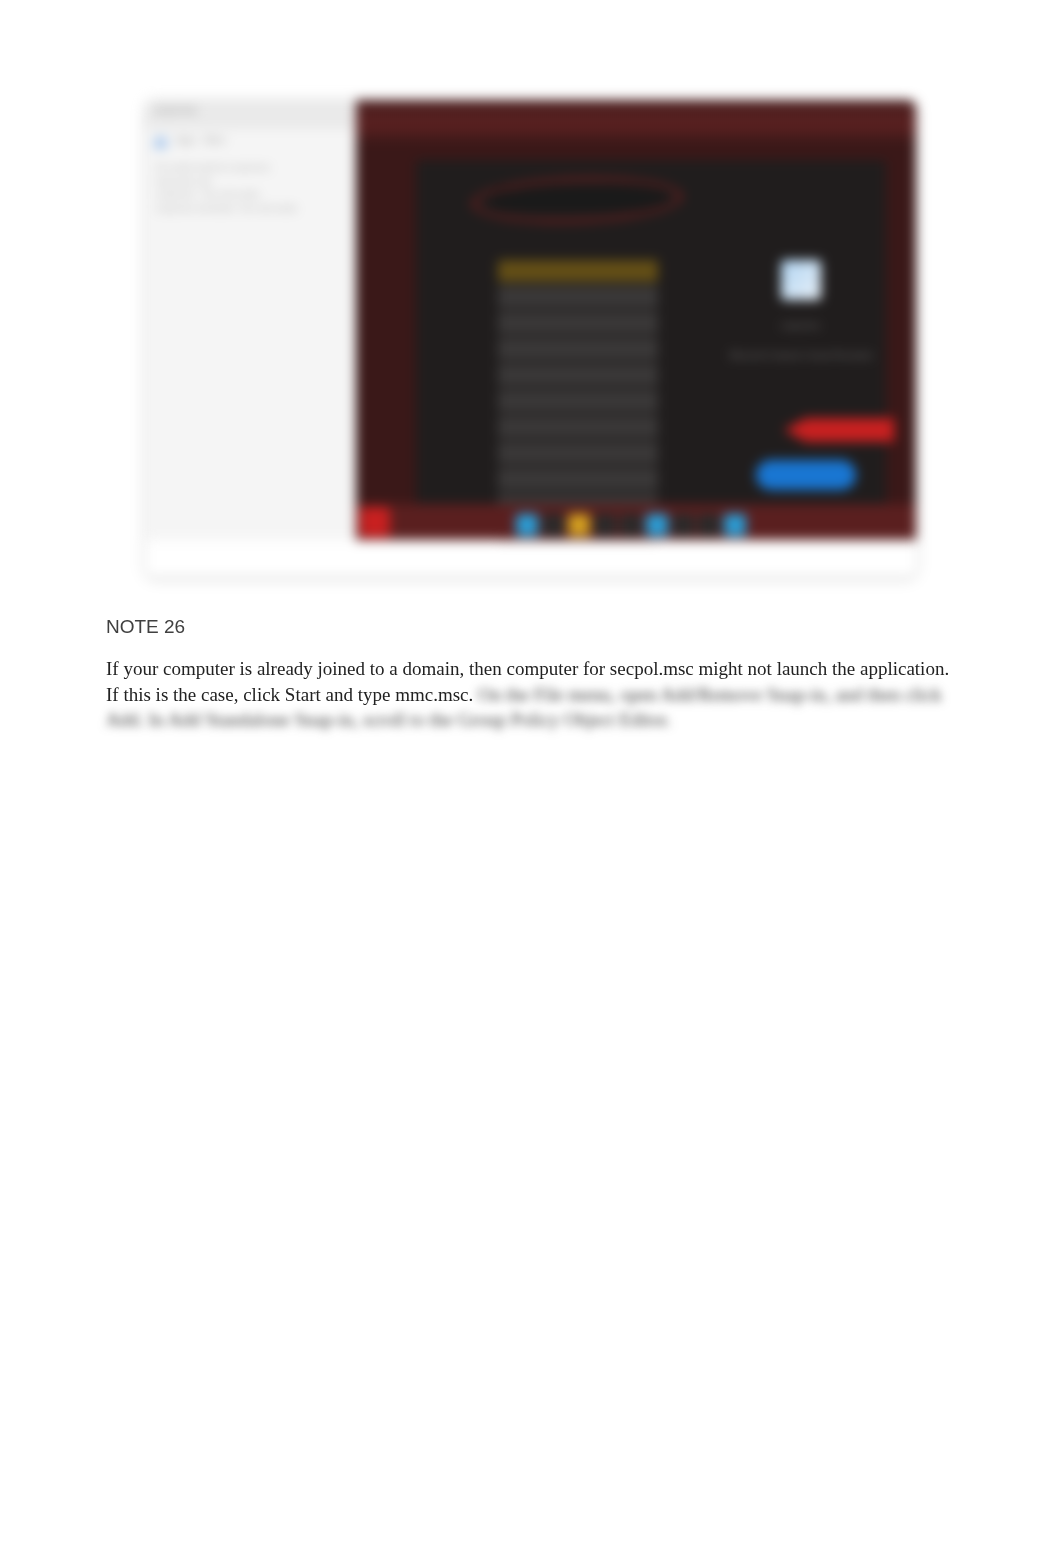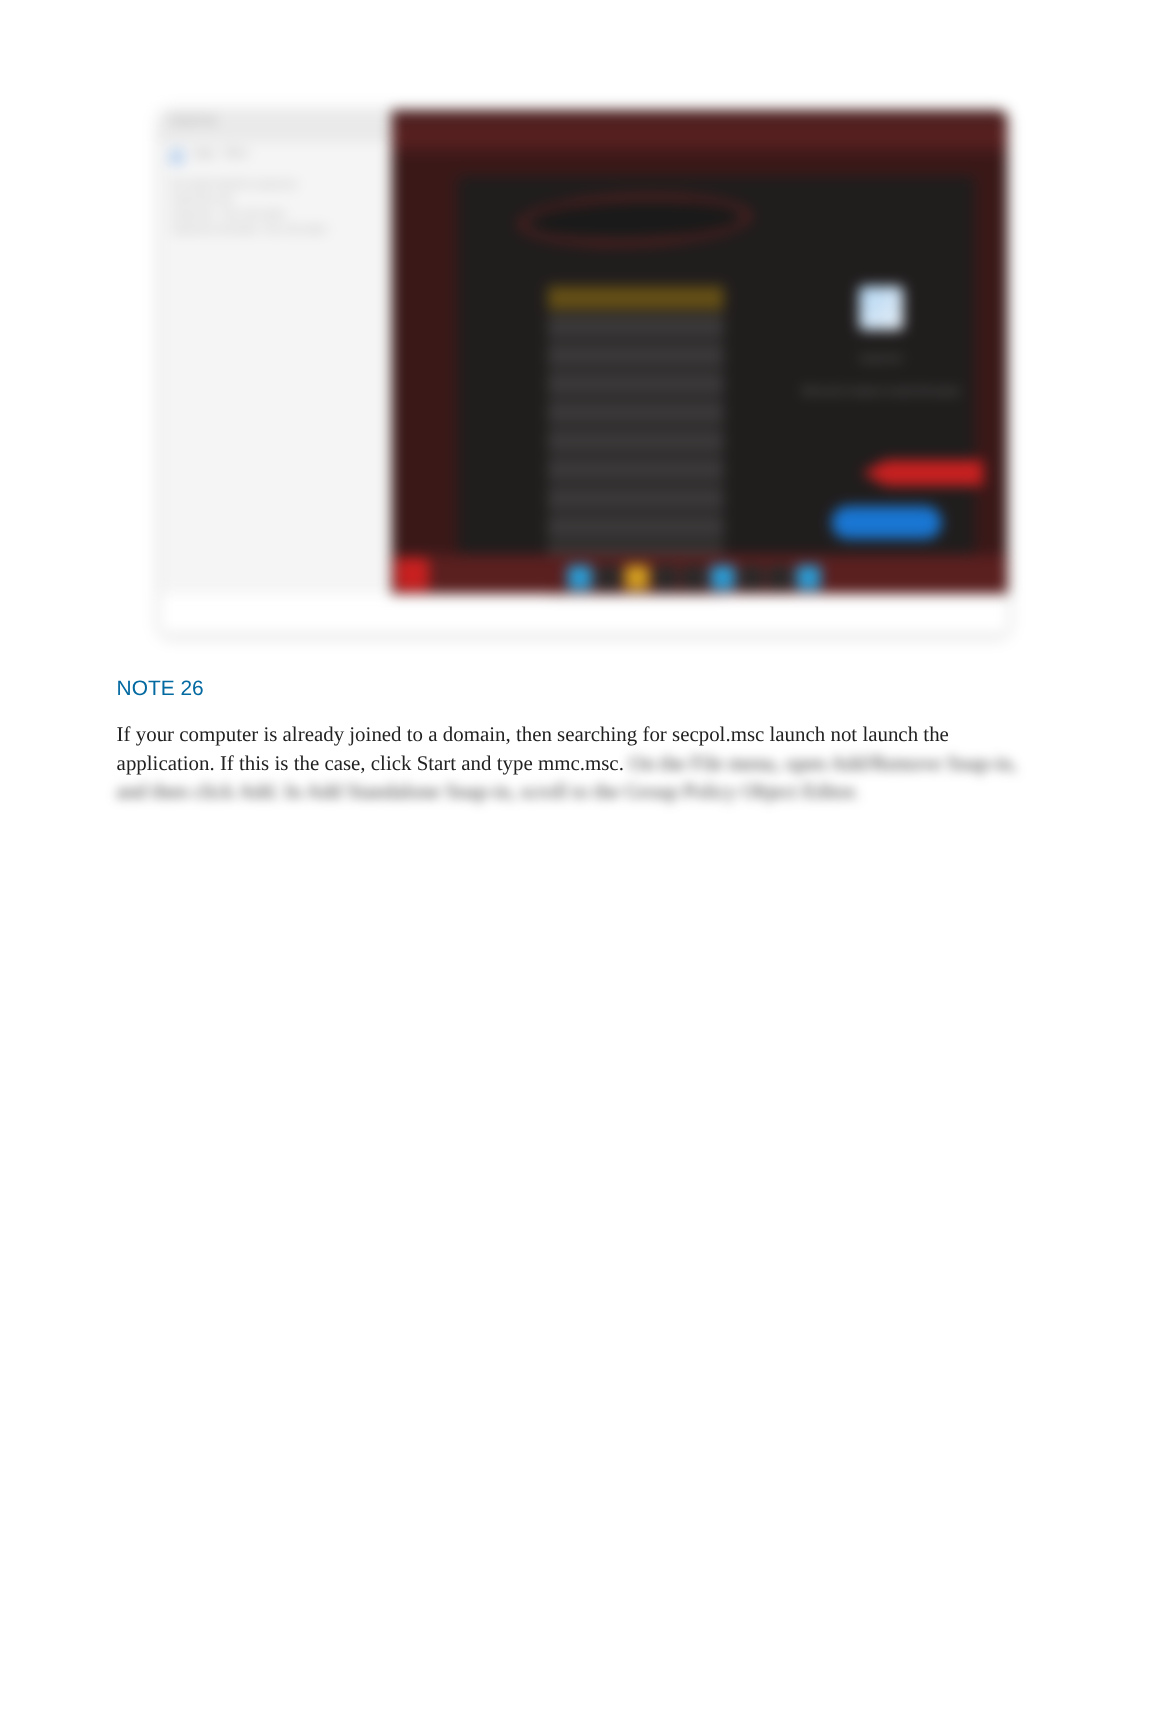--- a/index.html
+++ b/index.html
@@ -148,21 +148,21 @@
       width: 22px; height: 22px;
       background: #888;
       border-radius: 2px;
     }
     .ss-tray-icon.blue { background: #2a9dd6; }
     .ss-tray-icon.yellow { background: #d4a020; }
     .ss-tray-icon.dark { background: #2a2a2a; }
 
     .note-heading {
       font-size: 19px;
-      color: #0369a1;
+      color: #404040;
       margin-bottom: 18px;
       font-family: Arial, sans-serif;
     }
     .note-body {
       font-size: 19px;
       color: #222;
       line-height: 1.35;
     }
     .note-body-blurred {
       filter: blur(5px);
@@ -229,15 +229,15 @@
           <div class="ss-tray-icon dark"></div>
           <div class="ss-tray-icon blue"></div>
         </div>
       </div>
     </div>
   </div>
 
   <div class="note-heading">NOTE 26</div>
 
   <div class="note-body">
-    <span>If your computer is already joined to a domain, then searching for secpol.msc launch not launch the application. If this is the case, click Start  and type mmc.msc.</span><span class="note-body-blurred"> On the File menu, open Add/Remove Snap-in, and then click Add. In Add Standalone Snap-in, scroll to the Group Policy Object Editor.</span>
+    <span>If your computer is already joined to a domain, then computer for secpol.msc might not launch the application. If this is the case, click Start  and type mmc.msc.</span><span class="note-body-blurred"> On the File menu, open Add/Remove Snap-in, and then click Add. In Add Standalone Snap-in, scroll to the Group Policy Object Editor.</span>
   </div>
 </div>
 
 </body></html>

